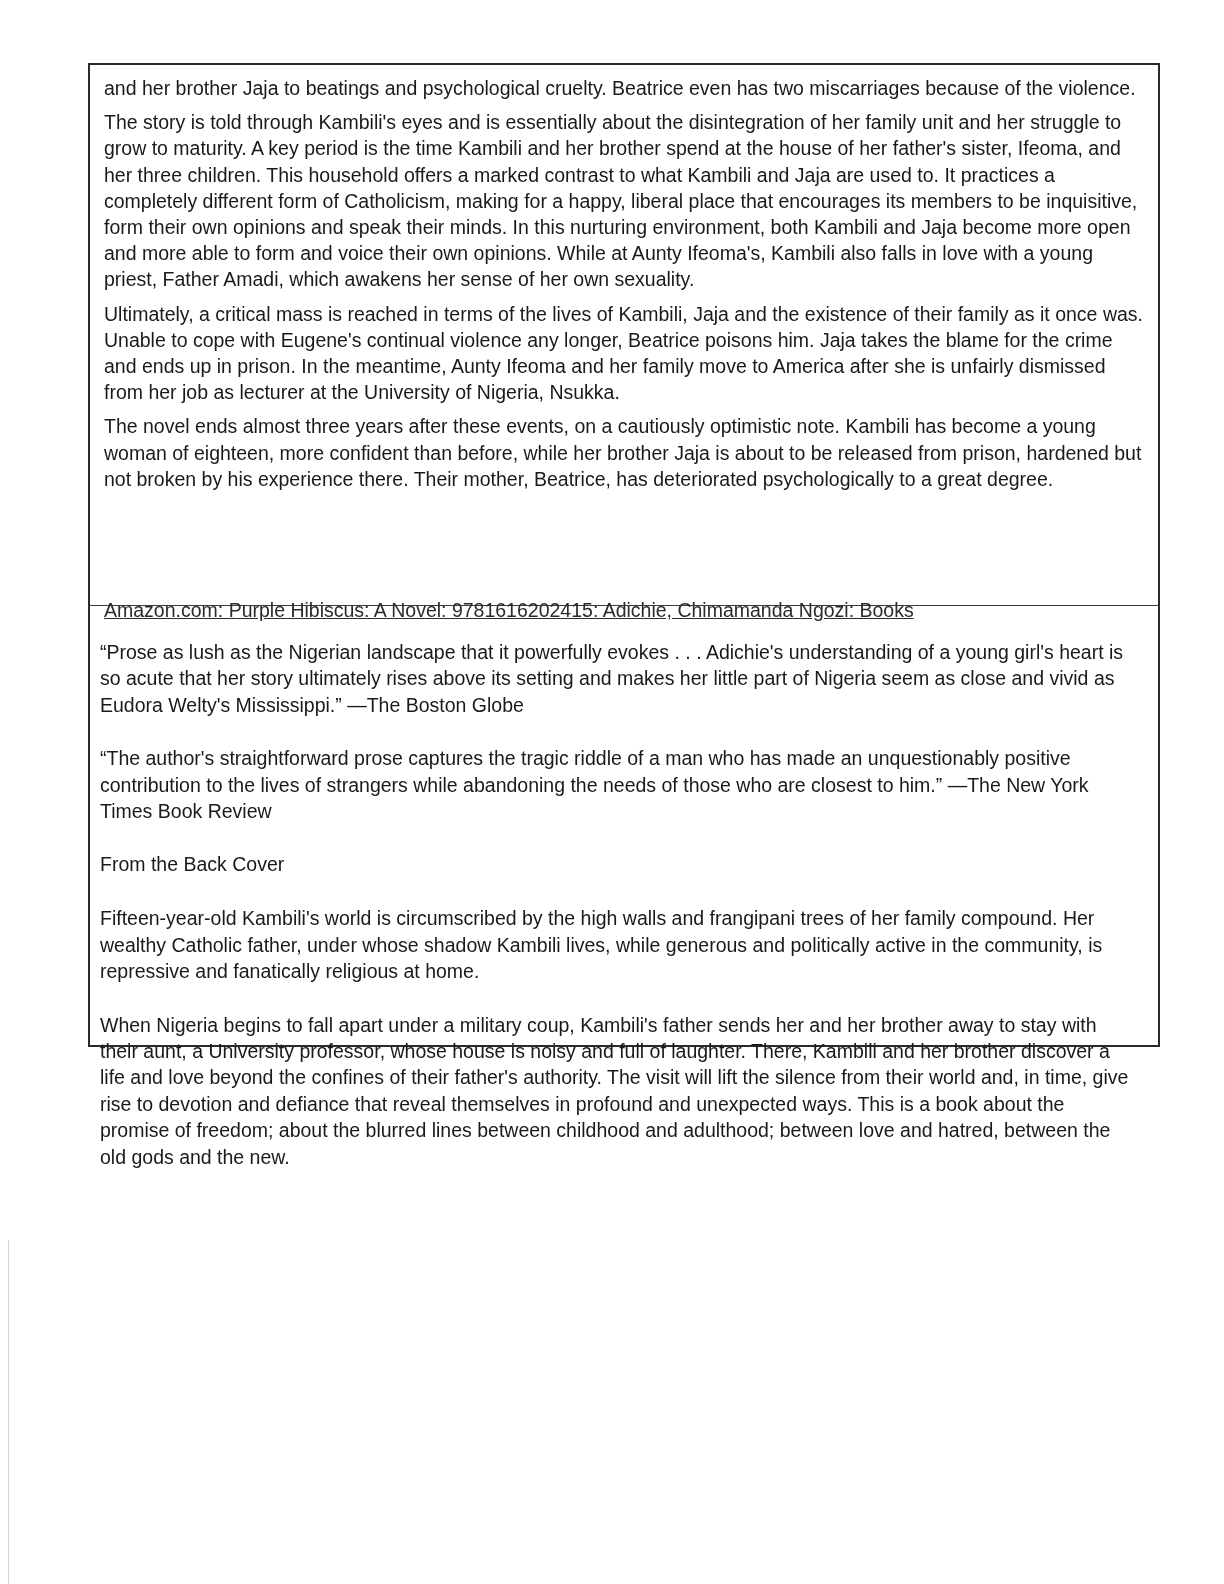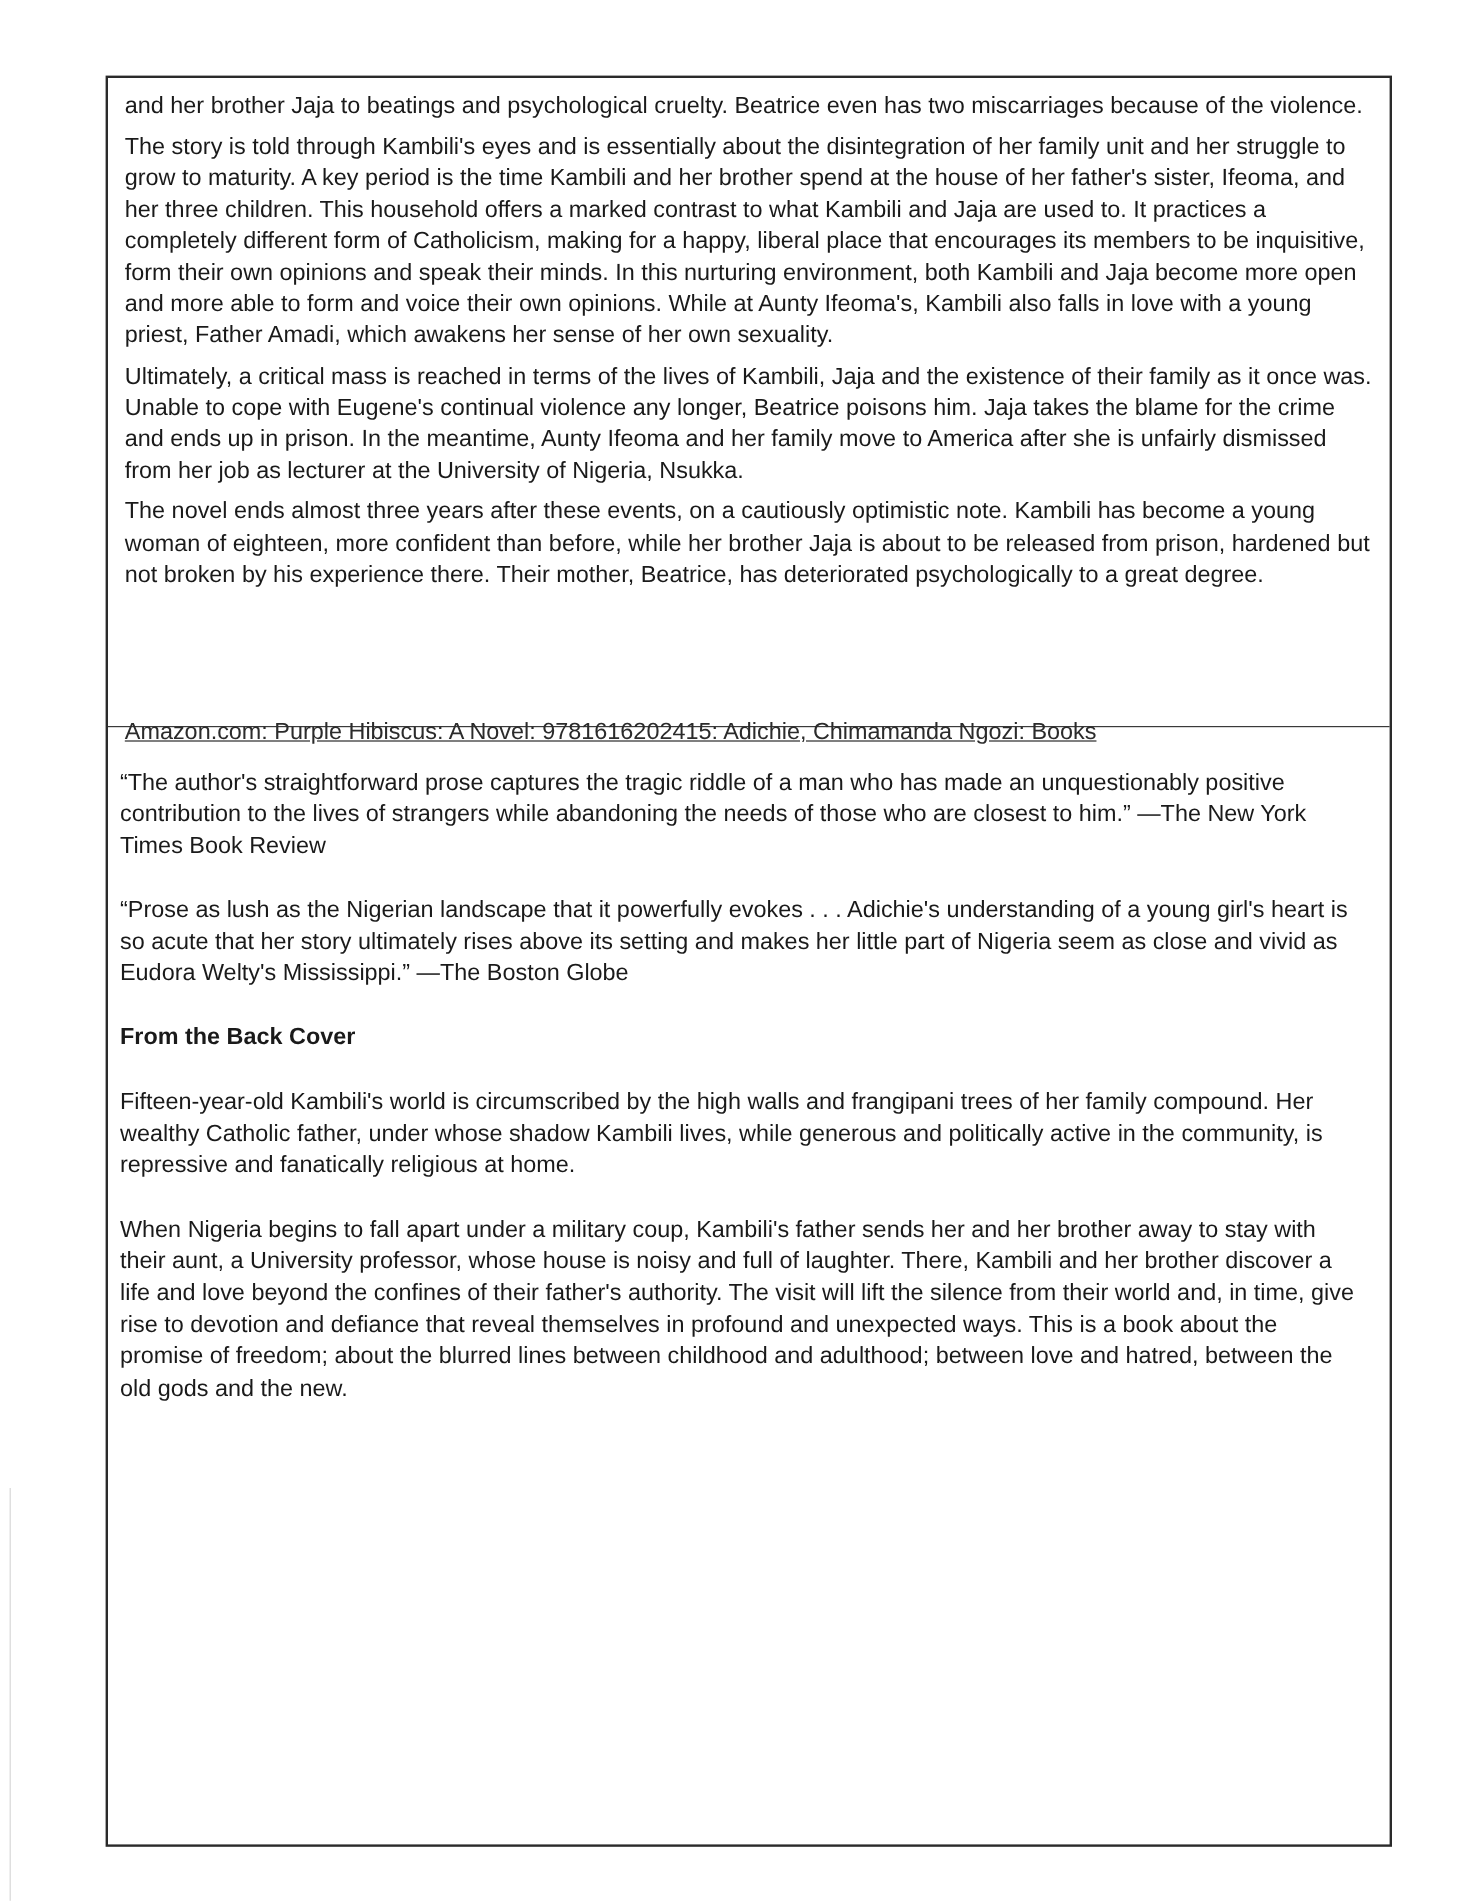--- a/index.html
+++ b/index.html
@@ -1,42 +1,42 @@
 <!DOCTYPE html>
 <html><head>
 <meta charset="utf-8">
 <style>
   html, body { margin: 0; padding: 0; background: #ffffff; }
   body { width: 1224px; height: 1584px; position: relative; overflow: hidden;
          font-family: "Liberation Sans", sans-serif; color: #1a1a1a; }
   .scan-edge { position: absolute; left: 8px; top: 1240px; width: 1px; height: 344px; background: #d8d8d8; }
-  .box { position: absolute; left: 88px; top: 63px; width: 1072px; height: 1476px;
+  .box { position: absolute; left: 88px; top: 63px; width: 1072px; height: 984px;
          border: 2px solid #2a2a2a; box-sizing: border-box; }
   .sec1 { position: absolute; left: 0; top: 0; width: 100%; height: 541px;
           border-bottom: 1.5px solid #3a3a3a; box-sizing: border-box; padding: 10px 12px 0 14px; }
   .sec1 p { margin: 0 0 8px 0; font-size: 19.5px; line-height: 26.2px; }
   .sec2 { position: absolute; left: 0; top: 520px; width: 100%; padding: 12px 25px 0 10px; box-sizing: border-box; }
   .sec2 .link { display: block; font-size: 19.5px; line-height: 26px; color: #2b2b2b;
                 text-decoration: underline; margin-bottom: 16px; margin-left: 4px; }
   .sec2 p { margin: 0 0 27px 0; font-size: 19.5px; line-height: 26.4px; }
-  .sec2 h3 { margin: 0 0 28px 0; font-size: 19.5px; font-weight: bold; line-height: 26px; }
+  .sec2 h3 { margin: 0 0 28px 0; font-size: 19.5px; font-weight: normal; line-height: 26px; }
 </style>
 </head>
 <body>
 
 <div class="scan-edge"></div>
 
 <div class="box">
   <div class="sec1">
     <p>and her brother Jaja to beatings and psychological cruelty. Beatrice even has two miscarriages because of the violence.</p>
     <p>The story is told through Kambili's eyes and is essentially about the disintegration of her family unit and her struggle to grow to maturity. A key period is the time Kambili and her brother spend at the house of her father's sister, Ifeoma, and her three children. This household offers a marked contrast to what Kambili and Jaja are used to. It practices a completely different form of Catholicism, making for a happy, liberal place that encourages its members to be inquisitive, form their own opinions and speak their minds. In this nurturing environment, both Kambili and Jaja become more open and more able to form and voice their own opinions. While at Aunty Ifeoma's, Kambili also falls in love with a young priest, Father Amadi, which awakens her sense of her own sexuality.</p>
     <p>Ultimately, a critical mass is reached in terms of the lives of Kambili, Jaja and the existence of their family as it once was. Unable to cope with Eugene's continual violence any longer, Beatrice poisons him. Jaja takes the blame for the crime and ends up in prison. In the meantime, Aunty Ifeoma and her family move to America after she is unfairly dismissed from her job as lecturer at the University of Nigeria, Nsukka.</p>
     <p>The novel ends almost three years after these events, on a cautiously optimistic note. Kambili has become a young woman of eighteen, more confident than before, while her brother Jaja is about to be released from prison, hardened but not broken by his experience there. Their mother, Beatrice, has deteriorated psychologically to a great degree.</p>
   </div>
   <div class="sec2">
     <a class="link">Amazon.com: Purple Hibiscus: A Novel: 9781616202415: Adichie, Chimamanda Ngozi: Books</a>
+    <p>“Prose as lush as the Nigerian landscape that it powerfully evokes . . . Adichie's understanding of a young girl's heart is so acute that her story ultimately rises above its setting and makes her little part of Nigeria seem as close and vivid as Eudora Welty's Mississippi.” —The Boston Globe</p>
     <p>“The author's straightforward prose captures the tragic riddle of a man who has made an unquestionably positive contribution to the lives of strangers while abandoning the needs of those who are closest to him.” —The New York Times Book Review</p>
-    <p>“Prose as lush as the Nigerian landscape that it powerfully evokes . . . Adichie's understanding of a young girl's heart is so acute that her story ultimately rises above its setting and makes her little part of Nigeria seem as close and vivid as Eudora Welty's Mississippi.” —The Boston Globe</p>
     <h3>From the Back Cover</h3>
     <p>Fifteen-year-old Kambili's world is circumscribed by the high walls and frangipani trees of her family compound. Her wealthy Catholic father, under whose shadow Kambili lives, while generous and politically active in the community, is repressive and fanatically religious at home.</p>
     <p>When Nigeria begins to fall apart under a military coup, Kambili's father sends her and her brother away to stay with their aunt, a University professor, whose house is noisy and full of laughter. There, Kambili and her brother discover a life and love beyond the confines of their father's authority. The visit will lift the silence from their world and, in time, give rise to devotion and defiance that reveal themselves in profound and unexpected ways. This is a book about the promise of freedom; about the blurred lines between childhood and adulthood; between love and hatred, between the old gods and the new.</p>
   </div>
 </div>
 
 </body></html>

